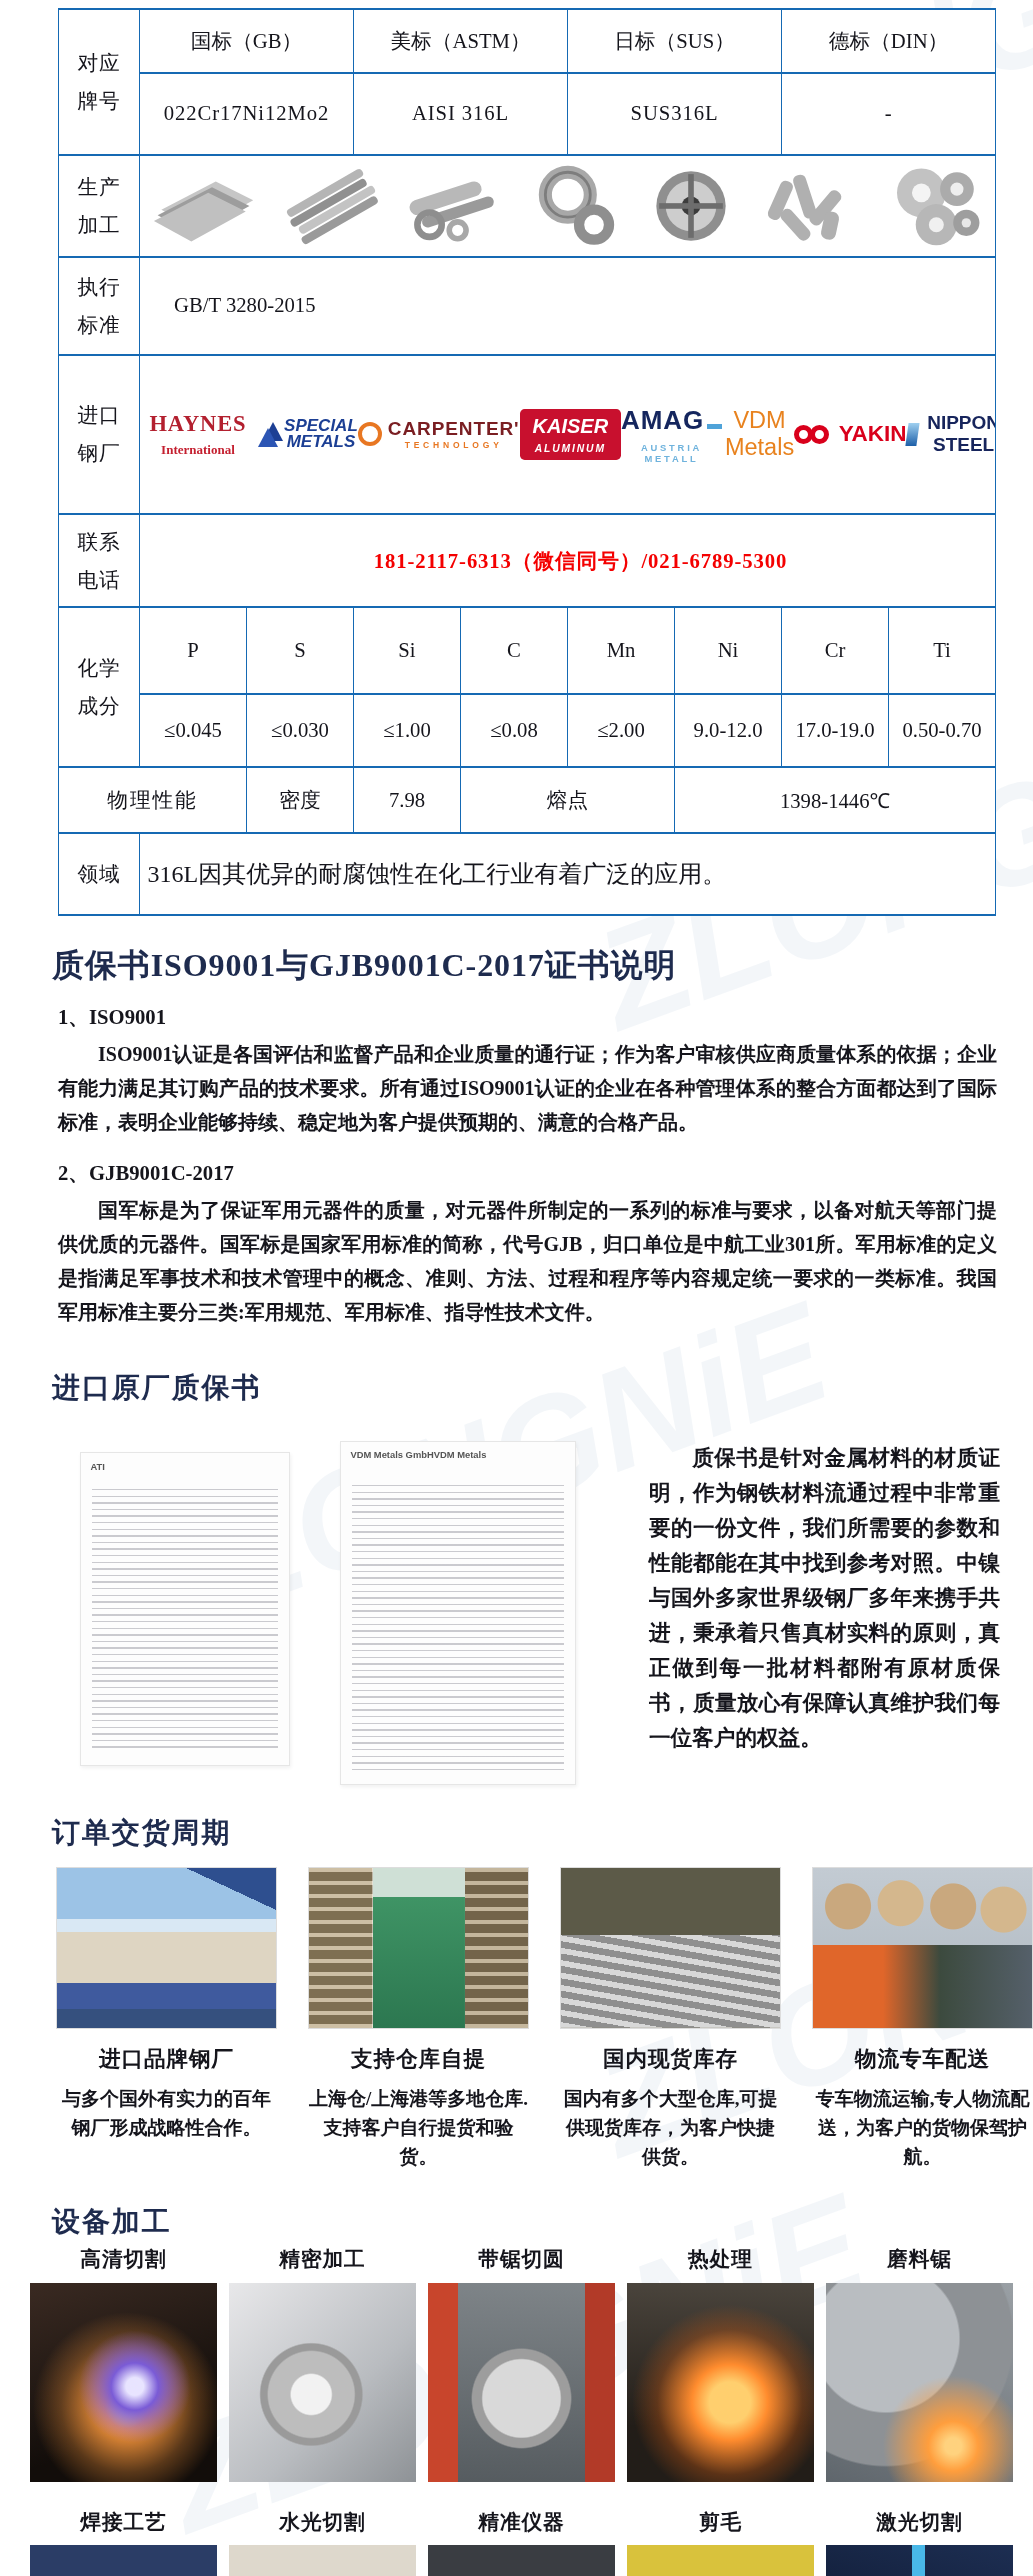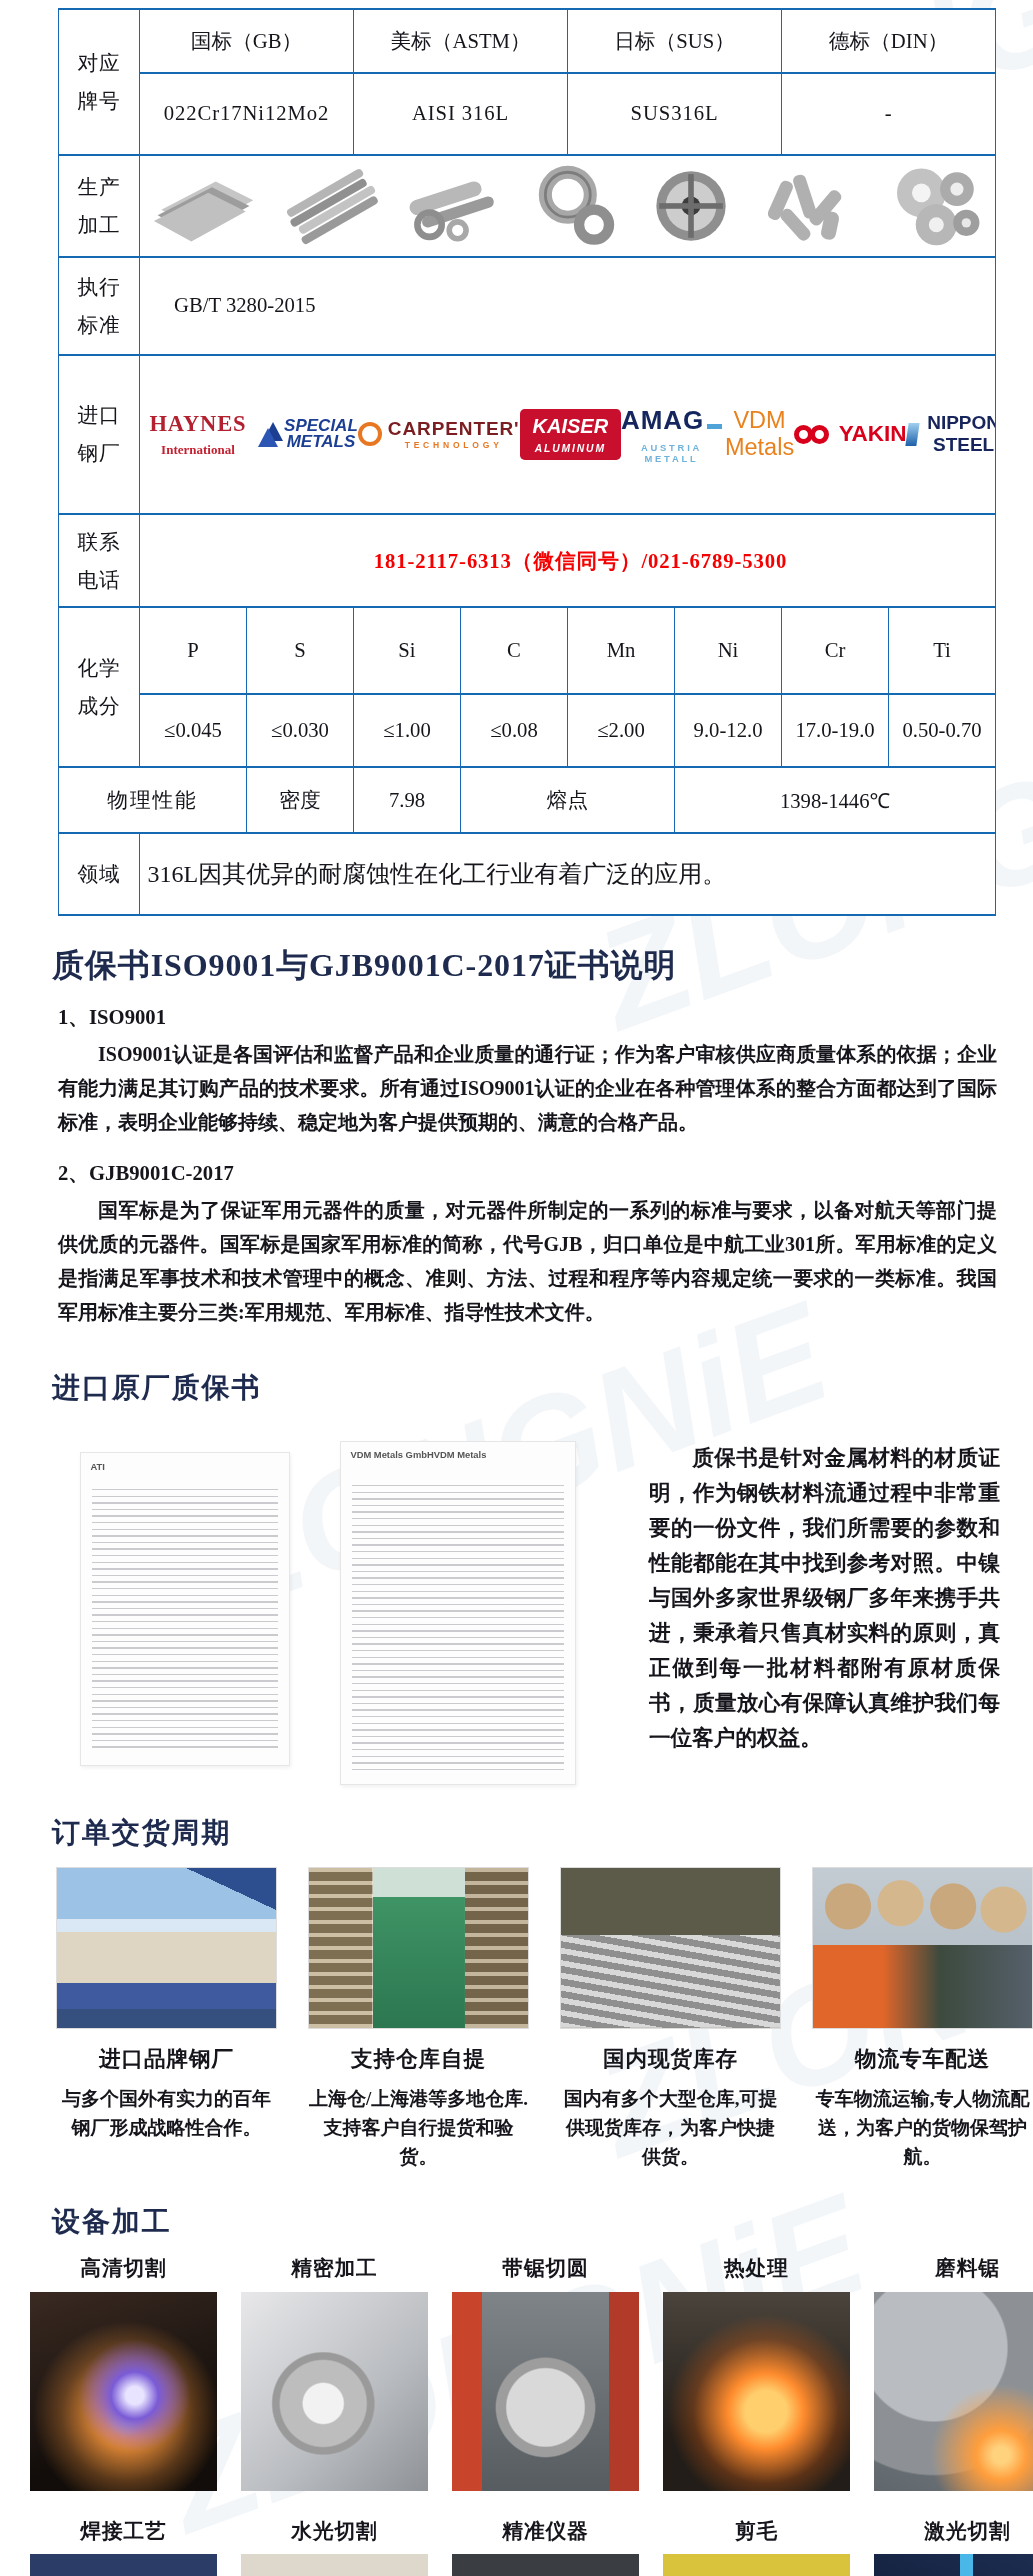--- a/index.html
+++ b/index.html
@@ -65,21 +65,21 @@
   .doclines{position:absolute;left:11.3px;right:11.3px;top:36px;bottom:13px;
     background:repeating-linear-gradient(180deg,rgba(95,95,110,.32) 0 1.4px,transparent 1.4px 6.6px)}
   .doclines.short{top:43px}
   .wtext{width:351px;margin-left:73px;font-size:21.6px;line-height:35px;text-indent:2em;font-weight:600;text-align:justify}
   
   .dgrid{display:grid;grid-template-columns:repeat(4,221px);column-gap:31px;margin:15px 0 0 56px}
   .dphoto{height:162px;border:0.9px solid #ddd;box-sizing:border-box}
   .dcap{text-align:center;font-size:21.6px;font-weight:bold;margin-top:15px;letter-spacing:0.9px}
   .ddesc{font-size:19px;line-height:29px;text-align:center;margin-top:11.3px;font-weight:600}
   
-  .egrid{display:grid;grid-template-columns:repeat(5,187px);column-gap:24px;margin:13px 0 0 30px}
+  .egrid{display:grid;grid-template-columns:repeat(5,187px);column-gap:12px;margin:4px 0 0 30px}
   .ecap{text-align:center;font-size:20.7px;font-weight:bold;margin-bottom:9.4px;letter-spacing:0.9px}
   .eph{height:199px}
   .eph2{height:180px}
   
   .d1{background:linear-gradient(205deg,#2e4f8f 0 16%,transparent 16%),
       linear-gradient(180deg,#9cc3e6 0 32%,#d9e8f4 32% 40%,#ded5c2 40% 72%,#3f5a9e 72% 88%,#35507e 88%)}
   .d2{background:repeating-linear-gradient(0deg,#cdbfa4 0 3.8px,#7e6f52 3.8px 13px) left/29% 100% no-repeat,
       repeating-linear-gradient(0deg,#c4b69c 0 3.8px,#73644a 3.8px 13px) right/29% 100% no-repeat,
       linear-gradient(180deg,#cfe0d6 0 18%,#3f9465 18%,#2c7750 100%) center/42% 100% no-repeat}
   .d3{background:repeating-linear-gradient(10deg,#d8d8d8 0 5.6px,#8f8f8f 5.6px 12.2px) 0 100%/100% 58% no-repeat,

